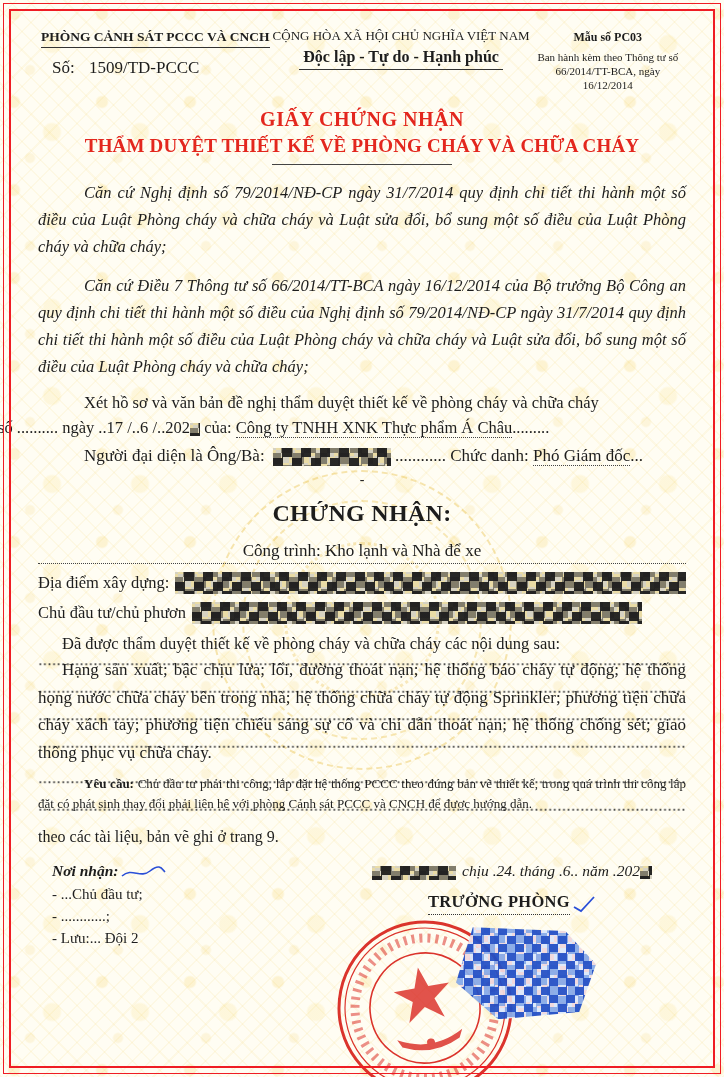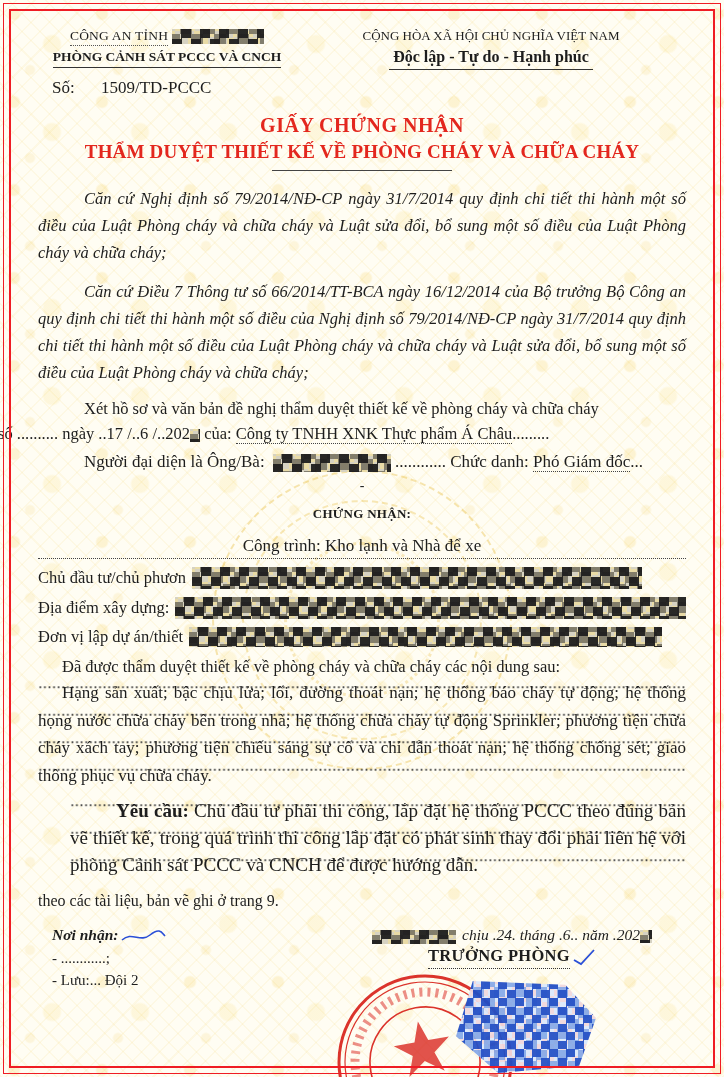--- a/index.html
+++ b/index.html
@@ -63,74 +63,74 @@
   .dotline-bg {
     background-image:radial-gradient(circle, rgba(45,45,45,.85) .9px, rgba(0,0,0,0) 1.15px);
     background-size:4.6px 27px; background-position:0 21.5px; background-repeat:repeat;
   }
   .filled { border-bottom:1.5px dotted #444; }
   .rep-line { font-size:17px; margin-top:6px; padding-left:46px; }
 
   .dept { text-align:center; font-weight:bold; font-size:16px; margin-top:10px; }
   .dept span { border-bottom:1.6px dotted #333; padding-bottom:2px; letter-spacing:.2px;}
   .dash-line { text-align:center; font-size:14px; margin-top:6px; }
-  .certify { text-align:center; font-weight:bold; font-size:13px; margin-top:12px; letter-spacing:.3px;}
+  .certify { text-align:center; font-weight:bold; font-size:24px; margin-top:12px; letter-spacing:.3px;}
 
   .project { margin-top:14px; text-align:center; font-size:17px; border-bottom:1.6px dotted #444; padding-bottom:2px; }
 
   .field { display:flex; align-items:center; font-size:16.5px; margin-top:8px; }
   .field .lbl { white-space:nowrap; }
   .field .redact { height:22px; flex:1; margin-left:6px; }
 
   .intro { font-size:16.5px; margin-top:10px; text-indent:24px; }
   .approved { font-size:17px; line-height:27.5px; text-align:justify; margin-top:2px; text-indent:24px;
     background-position:0 22px; background-size:4.6px 27.5px;}
-  .require { font-size:19px; line-height:27px; text-align:justify; margin-top:8px; text-indent:46px;
-    background-position:0 22px; background-size:4.6px 27.5px;margin-left:32px;}
+  .require { font-size:13px; line-height:20px; text-align:justify; margin-top:8px; text-indent:46px;
+    background-position:0 22px; background-size:4.6px 27.5px;}
   .note2 { font-size:16px; margin-top:14px; }
 
   
   .footer { display:flex; margin-top:16px; position:relative; }
   .recipients { width:300px; padding-left:14px; font-size:15px; position:relative;}
   .recipients .rc-title { font-weight:bold; font-style:italic; font-size:15.5px; }
   .recipients .item { margin-top:5px; }
   .sig-block { flex:1; text-align:center; position:relative; }
   .date-line { font-style:italic; font-size:15.5px; white-space:nowrap; }
-  .sig-title { font-weight:bold; font-size:16.5px; margin-top:2px; letter-spacing:.3px; position:relative; display:inline-block; border-bottom:1.6px dotted #333; padding-bottom:2px;}
+  .sig-title { font-weight:bold; font-size:16.5px; margin-top:12px; letter-spacing:.3px; position:relative; display:inline-block; border-bottom:1.6px dotted #333; padding-bottom:2px;}
   .stamp-wrap { position:relative; height:200px; }
   .stamp { position:absolute; left:-6px; top:0; width:186px; height:186px; transform:rotate(-10deg); opacity:.92; }
   .sig-redact { position:absolute; left:118px; top:12px; width:140px; height:92px; opacity:.95;
     clip-path:polygon(12% 0,78% 4%,100% 40%,88% 92%,30% 100%,0 60%); }
   .squiggle { vertical-align:middle; margin-left:2px; }
 </style>
 </head>
 <body>
 
 <div class="page">
   <div class="watermark"></div>
   <div class="border-outer"></div>
   <div class="border-inner"></div>
 
   <div class="content">
 
     <div class="hdr">
       <div class="hdr-left">
-        <div>
-          <span class="l1">CÔNG AN TỈNH</span>
-          <span class="redact" style="width:92px;height:15px;"></span>
-        </div>
         <div><span class="l2">PHÒNG CẢNH SÁT PCCC VÀ CNCH</span></div>
         <div class="num">
           <span>Số:</span>
-          <span style="margin-left:22px;">1509/TD-PCCC</span>
+          <span style="margin-left:10px;">1509/TD-PCCC</span>
         </div>
       </div>
       <div class="hdr-center">
         <div class="l1">CỘNG HÒA XÃ HỘI CHỦ NGHĨA VIỆT NAM</div>
         <div><span class="l2">Độc lập - Tự do - Hạnh phúc</span></div>
+      </div>
+      <div class="hdr-right">
+        <div class="code">Mẫu số PC03</div>
+        <div class="note">Ban hành kèm theo Thông tư số 66/2014/TT-BCA, ngày 16/12/2014</div>
       </div>
     </div>
 
     <div class="title">
       <div class="t1">GIẤY CHỨNG NHẬN</div>
       <div class="t2">THẨM DUYỆT THIẾT KẾ VỀ PHÒNG CHÁY VÀ CHỮA CHÁY</div>
       <div class="title-rule"></div>
     </div>
 
     <p class="para">Căn cứ Nghị định số 79/2014/NĐ-CP ngày 31/7/2014 quy định chi tiết thi hành một số điều của Luật Phòng cháy và chữa cháy và Luật sửa đổi, bổ sung một số điều của Luật Phòng cháy và chữa cháy;</p>
@@ -150,46 +150,43 @@
       <span>Chức danh:</span>
       <span class="filled">Phó Giám đốc</span><span>...</span>
     </div>
 
     <div class="dash-line">-</div>
     <div class="certify">CHỨNG NHẬN:</div>
 
     <div class="project">Công trình: Kho lạnh và Nhà để xe</div>
 
     <div class="field">
+      <span class="lbl">Địa điểm xây dựng:</span>
+      <span class="redact"></span>
+    </div>
+    <div class="field">
       <span class="lbl">Chủ đầu tư/chủ phươn</span>
       <span class="redact" style="margin-right:44px;"></span>
-    </div>
-    <div class="field">
-      <span class="lbl">Địa điểm xây dựng:</span>
-      <span class="redact"></span>
-    </div>
-    <div class="field">
-      <span class="lbl">Đơn vị lập dự án/thiết</span>
-      <span class="redact" style="margin-right:24px;height:20px;"></span>
     </div>
 
     <div class="intro">Đã được thẩm duyệt thiết kế về phòng cháy và chữa cháy các nội dung sau:</div>
     <p class="approved dotline-bg">Hạng sản xuất; bậc chịu lửa; lối, đường thoát nạn; hệ thống báo cháy tự động; hệ thống họng nước chữa cháy bên trong nhà; hệ thống chữa cháy tự động Sprinkler; phương tiện chữa cháy xách tay; phương tiện chiếu sáng sự cố và chỉ dẫn thoát nạn; hệ thống chống sét; giao thông phục vụ chữa cháy.</p>
 
     <p class="require dotline-bg"><b>Yêu cầu:</b><span> Chủ đầu tư phải thi công, lắp đặt hệ thống PCCC theo đúng bản vẽ thiết kế, trong quá trình thi công lắp đặt có phát sinh thay đổi phải liên hệ với phòng Cảnh sát PCCC và CNCH để được hướng dẫn.</span></p>
 
     <div class="note2">theo các tài liệu, bản vẽ ghi ở trang 9.</div>
 
     <div class="footer">
       <div class="recipients">
         <div>
           <span class="rc-title">Nơi nhận:</span><svg class="squiggle" width="46" height="16" viewBox="0 0 46 16">
               <path d="M2 11 C 12 2, 20 14, 30 6 S 42 4, 45 7" stroke="#2a4fd7" stroke-width="1.6" fill="none"></path>
             </svg>
         </div>
+        <div class="item">- ...Chủ đầu tư;</div>
         <div class="item">- ............;</div>
         <div class="item">- Lưu:... Đội 2</div>
       </div>
 
       <div class="sig-block">
         <div class="date-line">
           <span class="redact" style="width:84px;height:14px;margin-right:6px;"></span><span>chịu .24. tháng .6.. năm .202</span><span class="redact" style="width:12px;height:13px;"></span>
         </div>
         <div>
           <span class="sig-title">TRƯỞNG PHÒNG</span><svg class="squiggle" width="24" height="18" viewBox="0 0 24 18">

